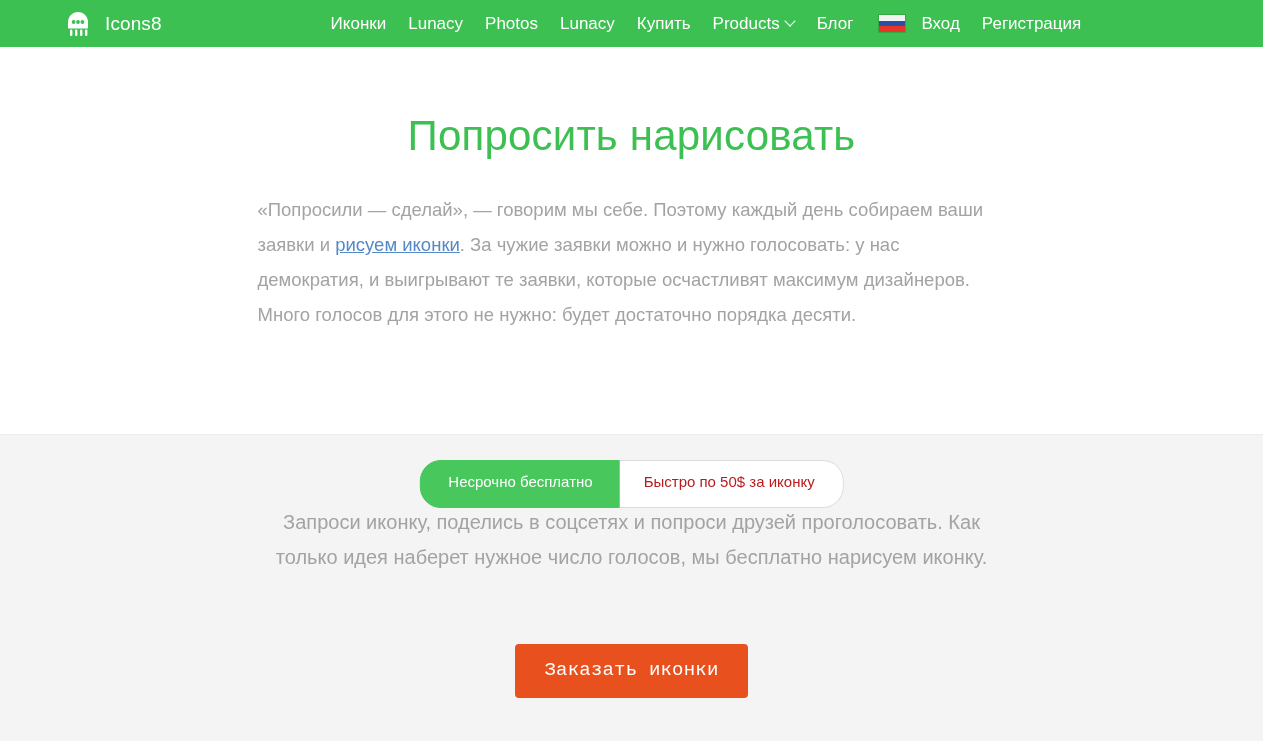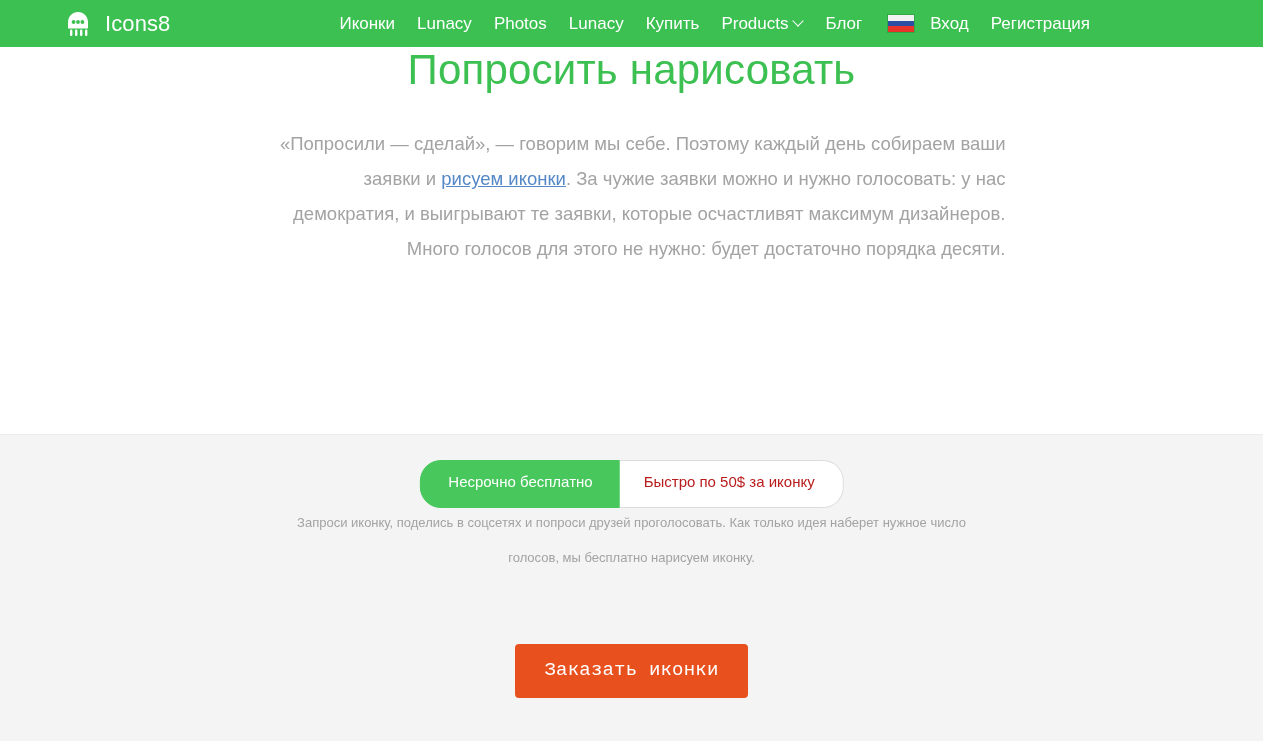--- a/index.html
+++ b/index.html
@@ -33,21 +33,21 @@
     cursor: pointer;
   }
   .brand-logo {
     width: 32px;
     height: 30px;
     display: block;
     flex: 0 0 auto;
   }
   .brand-name {
     color: #ffffff;
-    font-size: 22px;
+    font-size: 19px;
     letter-spacing: .1px;
     margin-left: 11px;
     line-height: 1;
     white-space: nowrap;
   }
 
   .nav {
     display: flex;
     align-items: center;
     margin-left: 158px;
@@ -125,28 +125,29 @@
     height: 307px;
     border-top: 1px solid #ececec;
   }
 
   .hero-title {
     text-align: center;
     color: #3cc051;
     font-size: 42px;
     font-weight: normal;
     margin: 0;
+    padding-top: 66px;
     line-height: 1.1;
     letter-spacing: .2px;
   }
 
   .hero-text {
     width: 748px;
     margin: 33px auto 0;
-    text-align: right;
+    text-align: left;
     color: #a3a3a3;
     font-size: 18.5px;
     line-height: 35px;
   }
   .hero-text a {
     color: #5588c7;
     text-decoration: underline;
   }
 
   
@@ -184,21 +185,21 @@
     border-radius: 0 21px 21px 0;
     padding: 0 28px 0 24px;
   }
 
   .sub-text {
     width: 720px;
     margin: 0 auto;
     padding-top: 70px;
     text-align: center;
     color: #a3a3a3;
-    font-size: 13px;
+    font-size: 20px;
     line-height: 35px;
   }
 
   .cta-wrap {
     text-align: center;
     margin-top: 33px;
   }
   .cta {
     display: inline-block;
     background: #e8501e;

